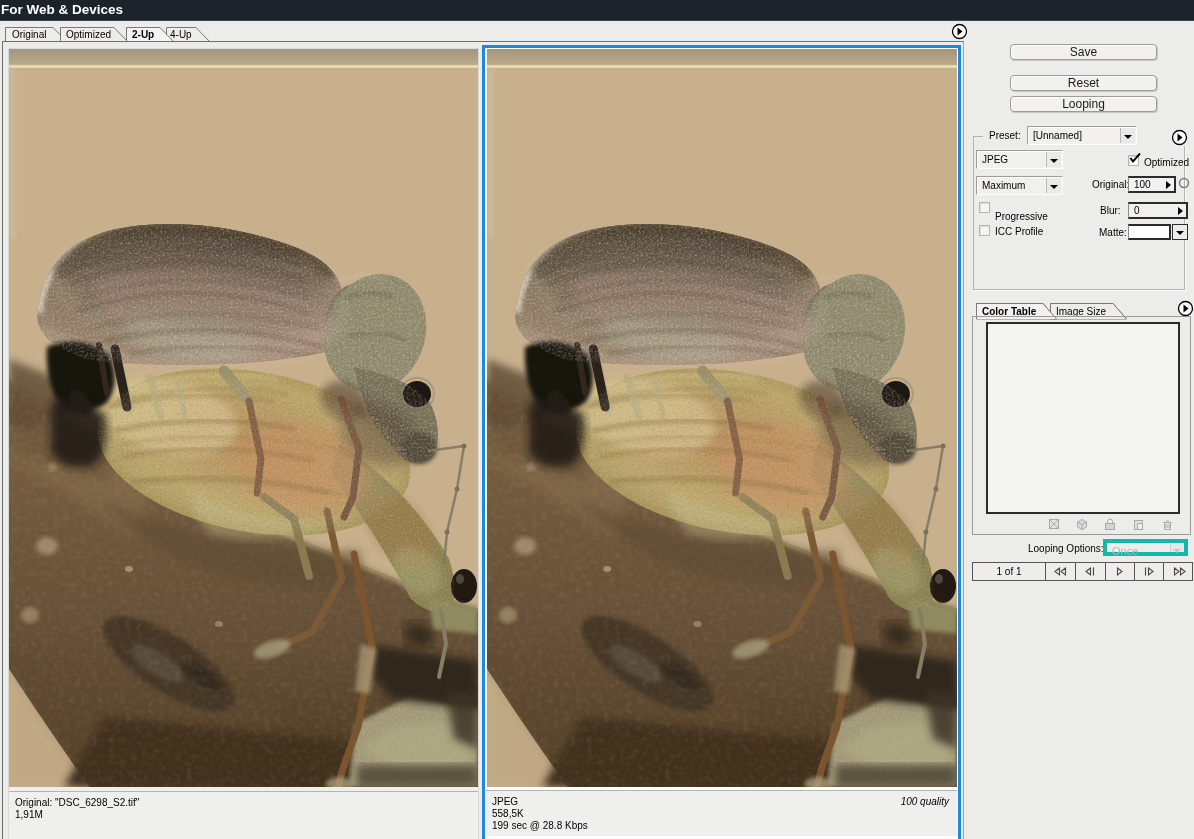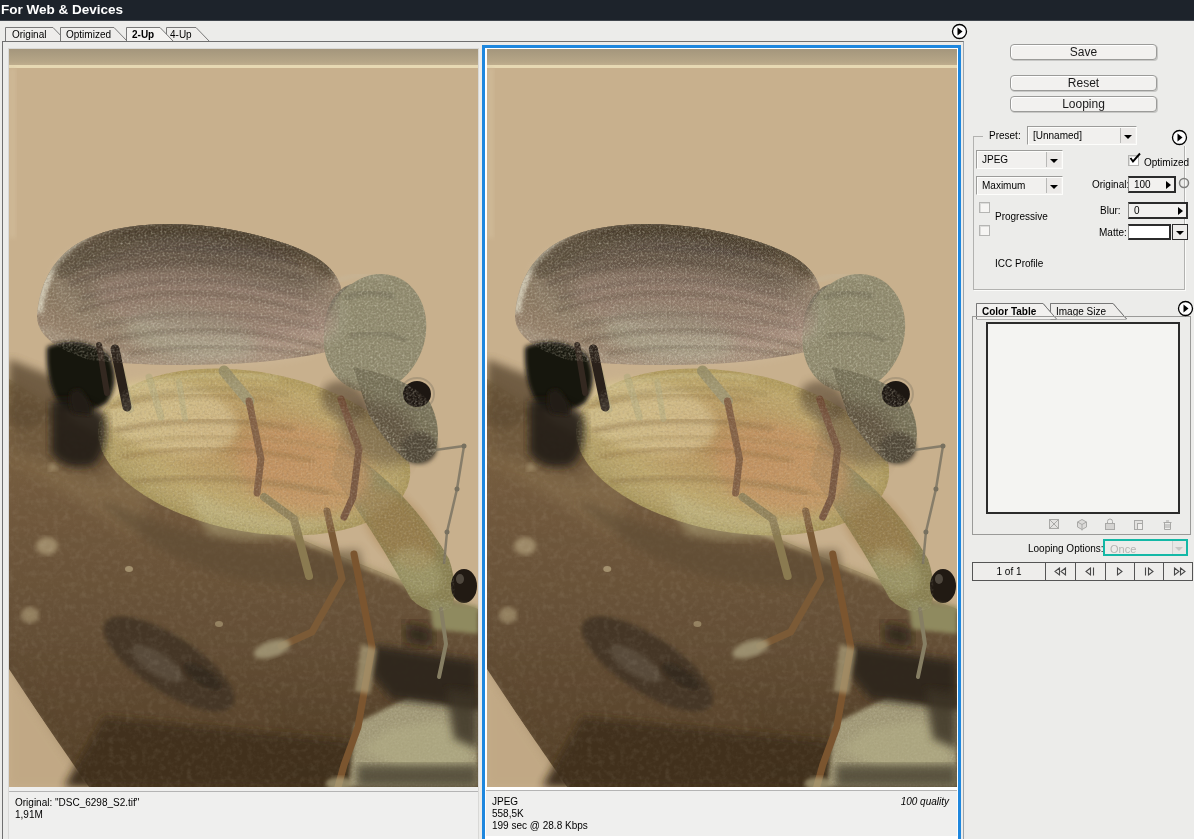--- a/index.html
+++ b/index.html
@@ -135,21 +135,21 @@
   <span class="lbl" style="left:995px; top:203px;margin-top:8px;">Progressive</span>
   <span class="lbl" style="left:1100px; top:205px;">Blur:</span>
   <div class="spin" style="left:1128px; top:202px; width:60px;">
     <span style="position:absolute; left:5px; top:1px;">0</span>
     <span style="position:absolute; right:3px; top:3px; width:0; height:0;
       border-top:4px solid transparent; border-bottom:4px solid transparent;
       border-left:5px solid #000;"></span>
   </div>
 
   <div class="cb" style="left:979px; top:225px;"></div>
-  <span class="lbl" style="left:995px; top:226px;margin-top:32px;">ICC Profile</span>
+  <span class="lbl" style="left:995px; top:226px;">ICC Profile</span>
   <span class="lbl" style="left:1099px; top:227px;">Matte:</span>
   <div class="abs" style="left:1128px; top:224px; width:43px; height:16px; background:#fff;
     border:2px solid #2b2b2b; border-left:1px solid #8a8a88;"></div>
   <div class="abs" style="left:1172px; top:224px; width:16px; height:16px; background:#edecea;
     border:1px solid #2b2b2b;">
     <span class="darr" style="left:3px; top:6px; position:absolute;"></span>
   </div>
 
   <svg class="abs" style="left:970px; top:302px;" width="224" height="18" viewBox="0 0 224 18">
     <path d="M6.5,17 V1.5 H73 L86.5,17 Z" fill="#f2f1ef" stroke="#787878"></path>
@@ -171,21 +171,21 @@
       <rect x="57.5" y="5.5" width="9" height="6" fill="#d4d3d1"></rect>
       <path d="M59.5,5.5 v-2 a2.5,2.5 0 0 1 5,0 v2"></path>
       <rect x="86.5" y="2.5" width="8" height="9" fill="#e3e2e0"></rect>
       <rect x="89.5" y="5.5" width="5" height="6" fill="#efeeec"></rect>
       <path d="M115.5,4.5 h8 m-7,0 v7 h6 v-7 m-4.5,-1.5 h3 m-4,3 v4 m2,-4 v4 m2,-4 v4"></path>
     </g>
   </svg>
 
   <span class="lbl" style="left:1028px; top:543px;">Looping Options:</span>
   <div class="abs" style="left:1103px; top:539px; width:85px; height:17px; background:#ececea;
-    border:2px solid #14b8a6; font-size:11px; color:#b4b4b2;">
+    border:4px solid #14b8a6; font-size:11px; color:#b4b4b2;">
     <span style="position:absolute; left:5px; top:2px;">Once</span>
     <span style="position:absolute; right:0; top:0; bottom:0; width:14px; background:#e8e7e5;
       border-left:1px solid #d0d0ce;"></span>
     <span style="position:absolute; right:3px; top:6px; width:0; height:0;
       border-left:4px solid transparent; border-right:4px solid transparent;
       border-top:4px solid #c6c6c4;"></span>
   </div>
 
   <div class="navcell" style="left:972px; width:74px; border-left:1px solid #555;
     font-size:10px; text-align:center; line-height:17px;">1 of 1</div>

